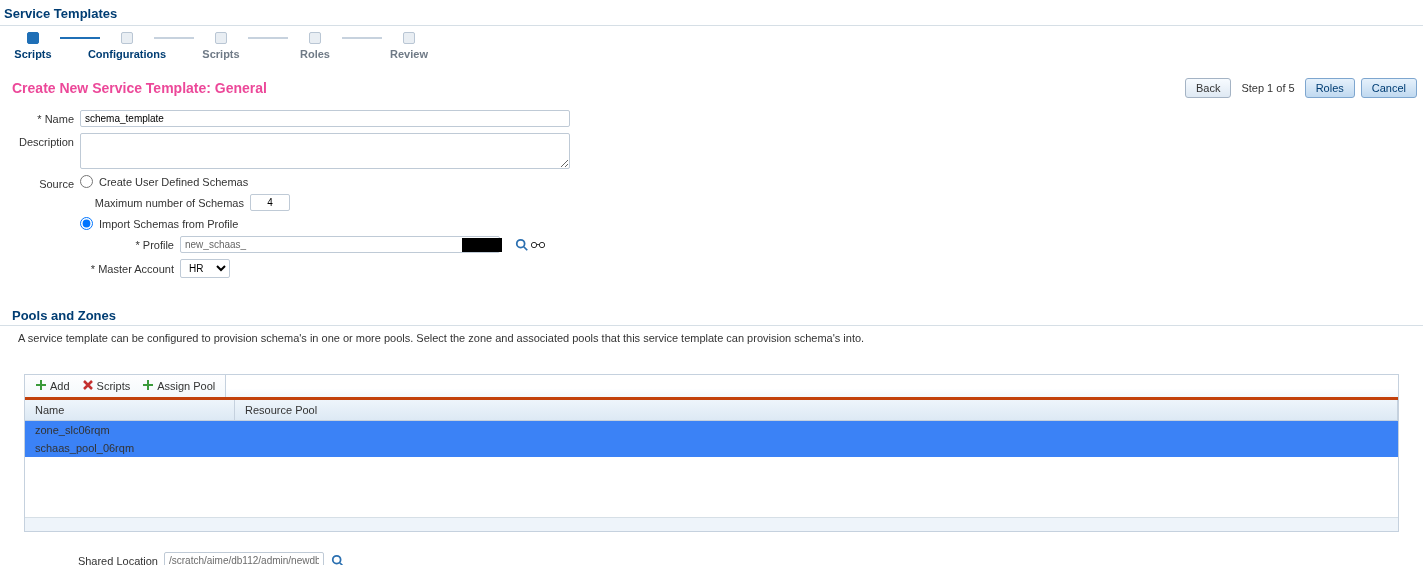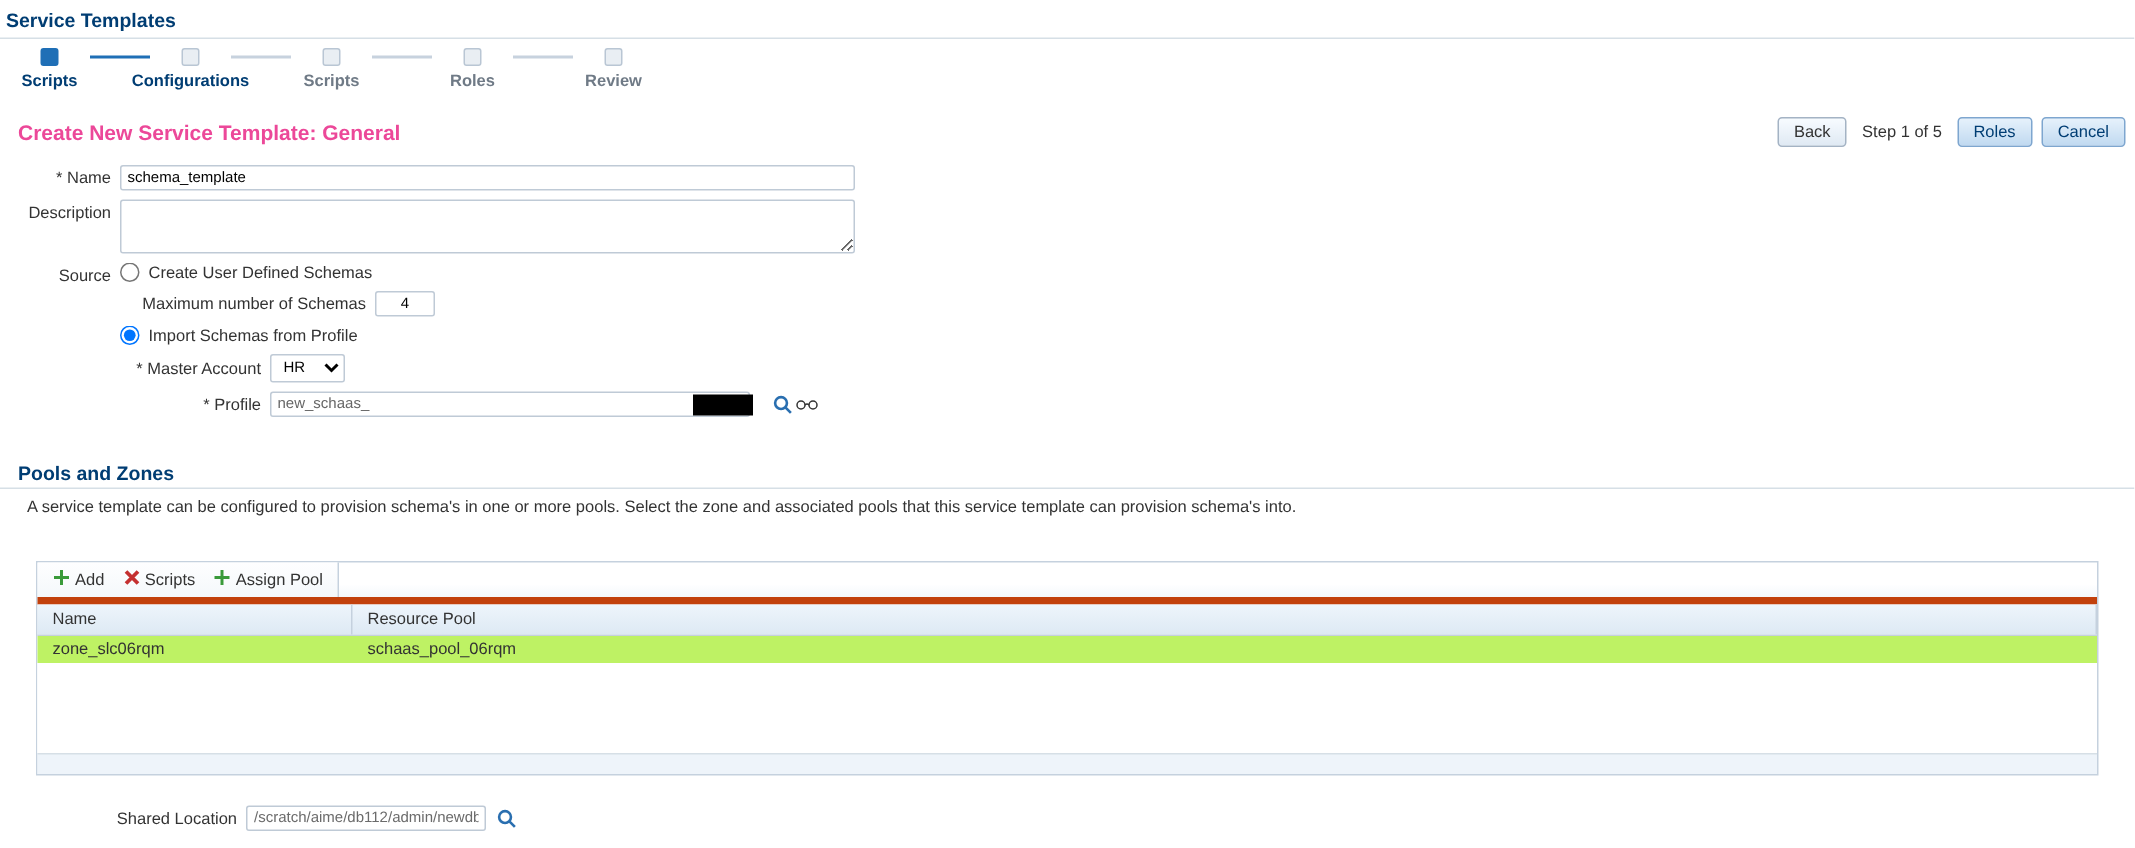--- a/index.html
+++ b/index.html
@@ -89,41 +89,41 @@
     padding: 12px 6px 2px 12px; border-bottom: 1px solid #d6dfe6;
   }
   .subsection-desc { padding:6px 6px 6px 18px; color:#333; }
   
   .pz-table-wrap {
     margin: 24px 6px 6px 24px; border:1px solid #c5d1de;
     width: calc(100% - 48px);
   }
   .toolbar {
     display:flex; align-items:flex-end;
-    border-bottom:5px solid #c2410c;
+    border-bottom:3px solid #c2410c;
   }
   .toolbar-inner {
     display:flex; align-items:center; gap:12px;
     padding:4px 10px;
     border-right:1px solid #c5d1de;
     background:linear-gradient(#fefeff,#f4f8fb);
   }
   .toolbar-rest { flex:1; background:linear-gradient(#fefeff,#f4f8fb); height:100%; padding:4px 0;}
   .tool-item { display:flex; align-items:center; gap:3px; cursor:pointer; color:#333; }
   .plus-icon svg, .x-icon svg { width:12px; height:12px; }
   .thead {
     display:flex; background: linear-gradient(#eef5fb,#dde9f4);
     border-bottom:1px solid #c5d1de; font-size:11px; color:#333;
   }
   .th { padding:4px 10px; border-right:1px solid #c5d1de; }
   .col-name { width:210px; }
   .col-pool { flex:1; }
   .tbody { background:#fff; }
   .trow { display:flex; font-size:11px; }
-  .trow.selected { background:#bef264; }
+  .trow.selected { background:#3b82f6;flex-direction:column; }
   .td { padding:3px 10px; }
   .td.col-name { width:210px; }
   .td.col-pool { flex:1; }
   .empty-rows { height: 60px; background:#fff; }
   .table-footer { height:14px; background: #eef4fa; border-top:1px solid #d6dfe6; }
   
   .bottom-fields { padding: 14px 6px 6px 24px; }
   .bf-row { display:flex; align-items:center; margin-bottom:6px; }
   .bf-label { width:140px; text-align:right; padding-right:6px; }
   .gray-input {
@@ -194,44 +194,44 @@
         <input type="radio" name="src" style="">
         <span>Create User Defined Schemas</span>
       </div>
       <div class="sub-row">
         <div class="sub-label">Maximum number of Schemas</div>
         <input type="text" class="num-input" value="4" style="">
       </div>
       <div class="radio-row">
         <input type="radio" name="src" checked="" style="">
         <span>Import Schemas from Profile</span>
-      </div>
-      <div class="sub-row">
-        <div class="sub-label req" style="width:100px">Master Account</div>
-        <select class="master-sel">
-          <option>HR</option>
-        </select>
       </div>
       <div class="sub-row profile-row">
         <div class="sub-label req">Profile</div>
         <input type="text" class="profile-input" readonly="" value="new_schaas_" style="">
         <span class="redact"></span>
         <span class="icon-btn" style="margin-left:12px">
           <svg class="search-svg" viewBox="0 0 16 16">
               <circle cx="6.5" cy="6.5" r="4.5" fill="none" stroke="#2a6fb0" stroke-width="2"></circle>
               <line x1="10" y1="10" x2="14" y2="14" stroke="#2a6fb0" stroke-width="2"></line>
             </svg>
         </span>
         <span class="icon-btn">
           <svg class="glasses-svg" viewBox="0 0 24 10">
               <circle cx="6" cy="5" r="4" fill="none" stroke="#333" stroke-width="1.5"></circle>
               <circle cx="18" cy="5" r="4" fill="none" stroke="#333" stroke-width="1.5"></circle>
               <path d="M10 5 Q12 3 14 5" fill="none" stroke="#333" stroke-width="1.5"></path>
             </svg>
         </span>
+      </div>
+      <div class="sub-row">
+        <div class="sub-label req" style="width:100px">Master Account</div>
+        <select class="master-sel">
+          <option>HR</option>
+        </select>
       </div>
     </div>
   </div>
 </div>
 
 <div class="subsection-title">Pools and Zones</div>
 <div class="subsection-desc">A service template can be configured to provision schema's in one or more pools. Select the zone and associated pools that this service template can provision schema's into.</div>
 
 <div class="pz-table-wrap">
   <div class="toolbar">

